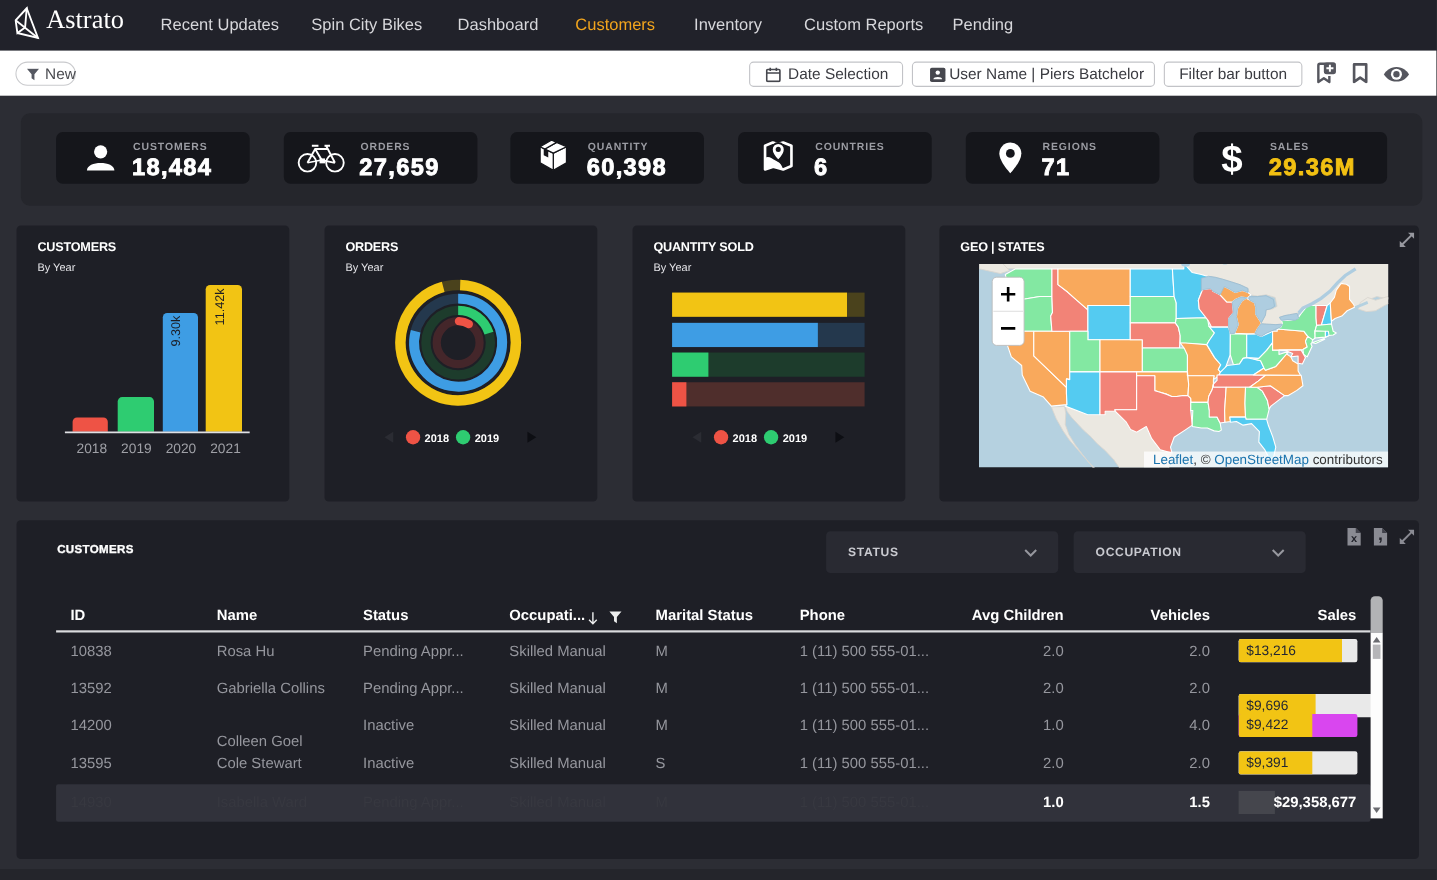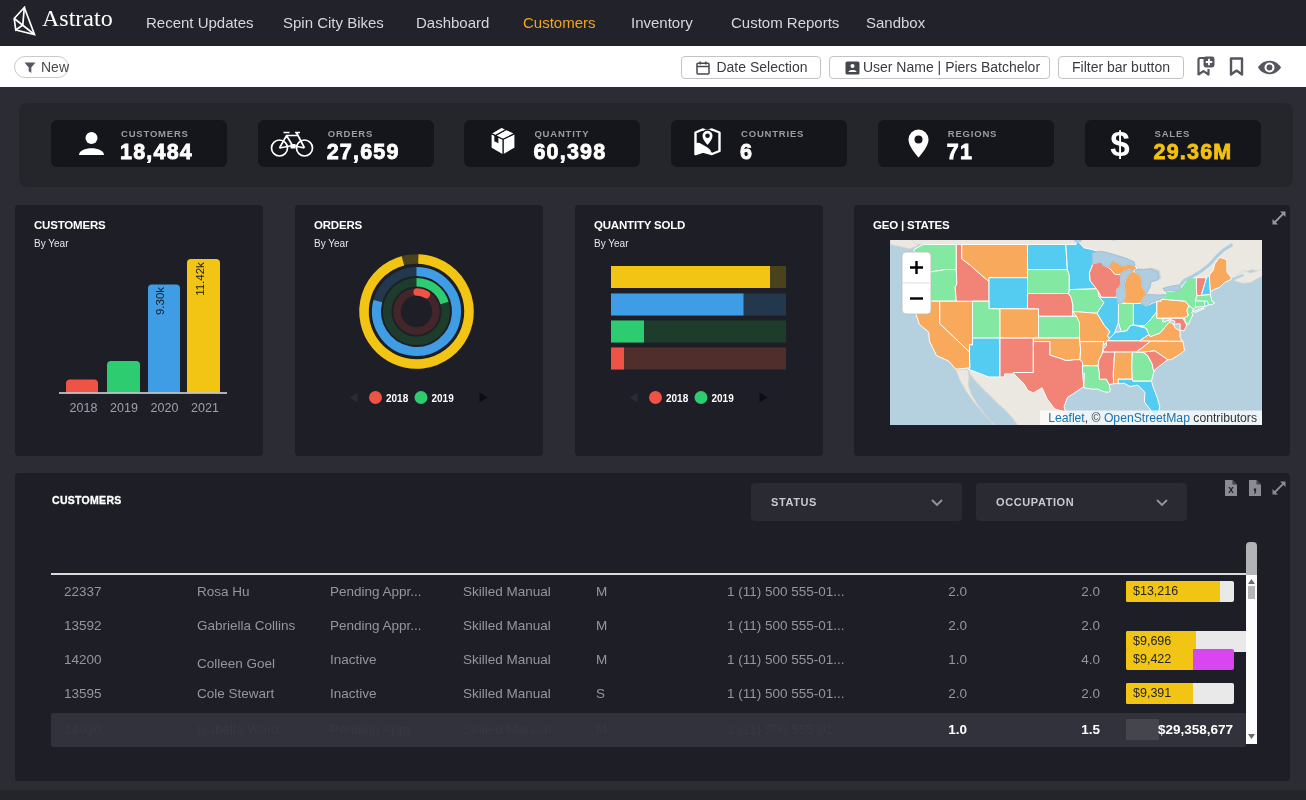--- a/index.html
+++ b/index.html
@@ -40,21 +40,21 @@
         <path d="M1.2 12.5 L21.5 28.5"></path>
     </g>
   </svg>
   <div class="brand">Astrato</div>
   <div class="navitem" style="left:146px">Recent Updates</div>
   <div class="navitem" style="left:283px">Spin City Bikes</div>
   <div class="navitem" style="left:416px">Dashboard</div>
   <div class="navitem active" style="left:523px">Customers</div>
   <div class="navitem" style="left:631px">Inventory</div>
   <div class="navitem" style="left:731px">Custom Reports</div>
-  <div class="navitem" style="left:866px">Sandbox</div>
+  <div class="navitem" style="left:866px">Pending</div>
 </div>
 
 <div class="toolbar">
   <div class="pill">
     <svg class="abs" style="left:9px;top:5px" width="12" height="12" viewBox="0 0 12 12">
         <path d="M0.5 0.5 h11 l-4.2 5 v5.5 l-2.6 -1.8 v-3.7 Z" fill="#555861"></path>
       </svg>
     <span class="abs" style="left:26px;top:2px;font-size:14px;color:#4a4b50;">New</span>
   </div>
   <div class="tbtn" style="left:681px;width:140px;">
@@ -334,23 +334,40 @@
       <text x="7" y="12" font-size="16" font-weight="bold" fill="#22232b" text-anchor="middle" font-family="Liberation Sans, sans-serif">,</text>
     </svg>
   <svg class="abs" style="left:1256px;top:7px" width="16" height="16" viewBox="0 0 16 16">
       <g fill="#8a8b93">
         <path d="M3.5 12.5 L12.5 3.5" stroke="#8a8b93" stroke-width="1.8"></path>
         <path d="M9 1.5 h5.5 v5.5 l-2-2 -1.5 -1.5 Z"></path>
         <path d="M1.5 9 v5.5 h5.5 l-2-2 -1.5-1.5 Z"></path>
       </g>
     </svg>
 
+  <div class="abs" style="top:79px;height:21px;font-size:13.5px;font-weight:bold;color:#fff;width:100%">
+      <span class="abs" style="left:49px">ID</span>
+      <span class="abs" style="left:182px">Name</span>
+      <span class="abs" style="left:315px">Status</span>
+      <span class="abs" style="left:448px">Occupati...</span>
+      <span class="abs" style="left:581px">Marital Status</span>
+      <span class="abs" style="left:712px">Phone</span>
+      <span class="abs" style="right:323px">Avg Children</span>
+      <span class="abs" style="right:190px">Vehicles</span>
+      <span class="abs" style="right:57px">Sales</span>
+      <svg class="abs" style="left:518px;top:3px" width="12" height="14" viewBox="0 0 12 14">
+        <path d="M6 1.5 v10.5 M2.5 8.5 L6 12 L9.5 8.5" stroke="#eceded" stroke-width="1.3" fill="none"></path>
+      </svg>
+      <svg class="abs" style="left:538px;top:3px" width="13" height="13" viewBox="0 0 13 13">
+        <path d="M1 1 h11 l-4.2 5 v5.6 l-2.6 -1.9 v-3.7 Z" fill="#eceded"></path>
+      </svg>
+    </div>
     <div class="abs" style="left:36px;top:100px;width:1195px;height:2px;background:#dadbdd"></div>
     <div class="abs" style="top:102px;height:34px;width:100%;font-size:13.5px;color:#95969d;">
-      <span class="abs" style="left:49px;top:9px">22337</span>
+      <span class="abs" style="left:49px;top:9px">10838</span>
       <span class="abs" style="left:182px;top:9px">Rosa Hu</span>
       <span class="abs" style="left:315px;top:9px">Pending Appr...</span>
       <span class="abs" style="left:448px;top:9px">Skilled Manual</span>
       <span class="abs" style="left:581px;top:9px">M</span>
       <span class="abs" style="left:712px;top:9px">1 (11) 500 555-01...</span>
       <span class="abs" style="right:323px;top:9px">2.0</span>
       <span class="abs" style="right:190px;top:9px">2.0</span>
       <div class="abs" style="left:1111px;top:6px;width:108px;height:21px;background:#e9e9e9;border-radius:2px;overflow:hidden;">
         <div class="abs" style="left:0;top:0;width:93.6px;height:21px;background:#f2c414"></div>
         <span class="abs" style="left:7px;top:3px;font-size:12.5px;color:#222632;">$13,216</span>
@@ -365,21 +382,21 @@
       <span class="abs" style="left:712px;top:9px">1 (11) 500 555-01...</span>
       <span class="abs" style="right:323px;top:9px">2.0</span>
       <span class="abs" style="right:190px;top:9px">2.0</span>
       <div class="abs" style="left:1111px;top:6px;width:124px;height:21px;background:#e9e9e9;border-radius:2px;overflow:hidden;margin-top:16px;">
         <div class="abs" style="left:0;top:0;width:69.6px;height:21px;background:#f2c414"></div>
         <span class="abs" style="left:7px;top:3px;font-size:12.5px;color:#222632;">$9,696</span>
       </div>
     </div>
     <div class="abs" style="top:170px;height:34px;width:100%;font-size:13.5px;color:#95969d;">
       <span class="abs" style="left:49px;top:9px">14200</span>
-      <span class="abs" style="left:182px;top:13px">Colleen Goel</span>
+      <span class="abs" style="left:182px;top:23px">Colleen Goel</span>
       <span class="abs" style="left:315px;top:9px">Inactive</span>
       <span class="abs" style="left:448px;top:9px">Skilled Manual</span>
       <span class="abs" style="left:581px;top:9px">M</span>
       <span class="abs" style="left:712px;top:9px">1 (11) 500 555-01...</span>
       <span class="abs" style="right:323px;top:9px">1.0</span>
       <span class="abs" style="right:190px;top:9px">4.0</span>
       <div class="abs" style="left:1111px;top:6px;width:108px;height:21px;background:#d946ef;border-radius:2px;overflow:hidden;">
         <div class="abs" style="left:0;top:0;width:67px;height:21px;background:#f2c414"></div>
         <span class="abs" style="left:7px;top:3px;font-size:12.5px;color:#222632;">$9,422</span>
       </div>

